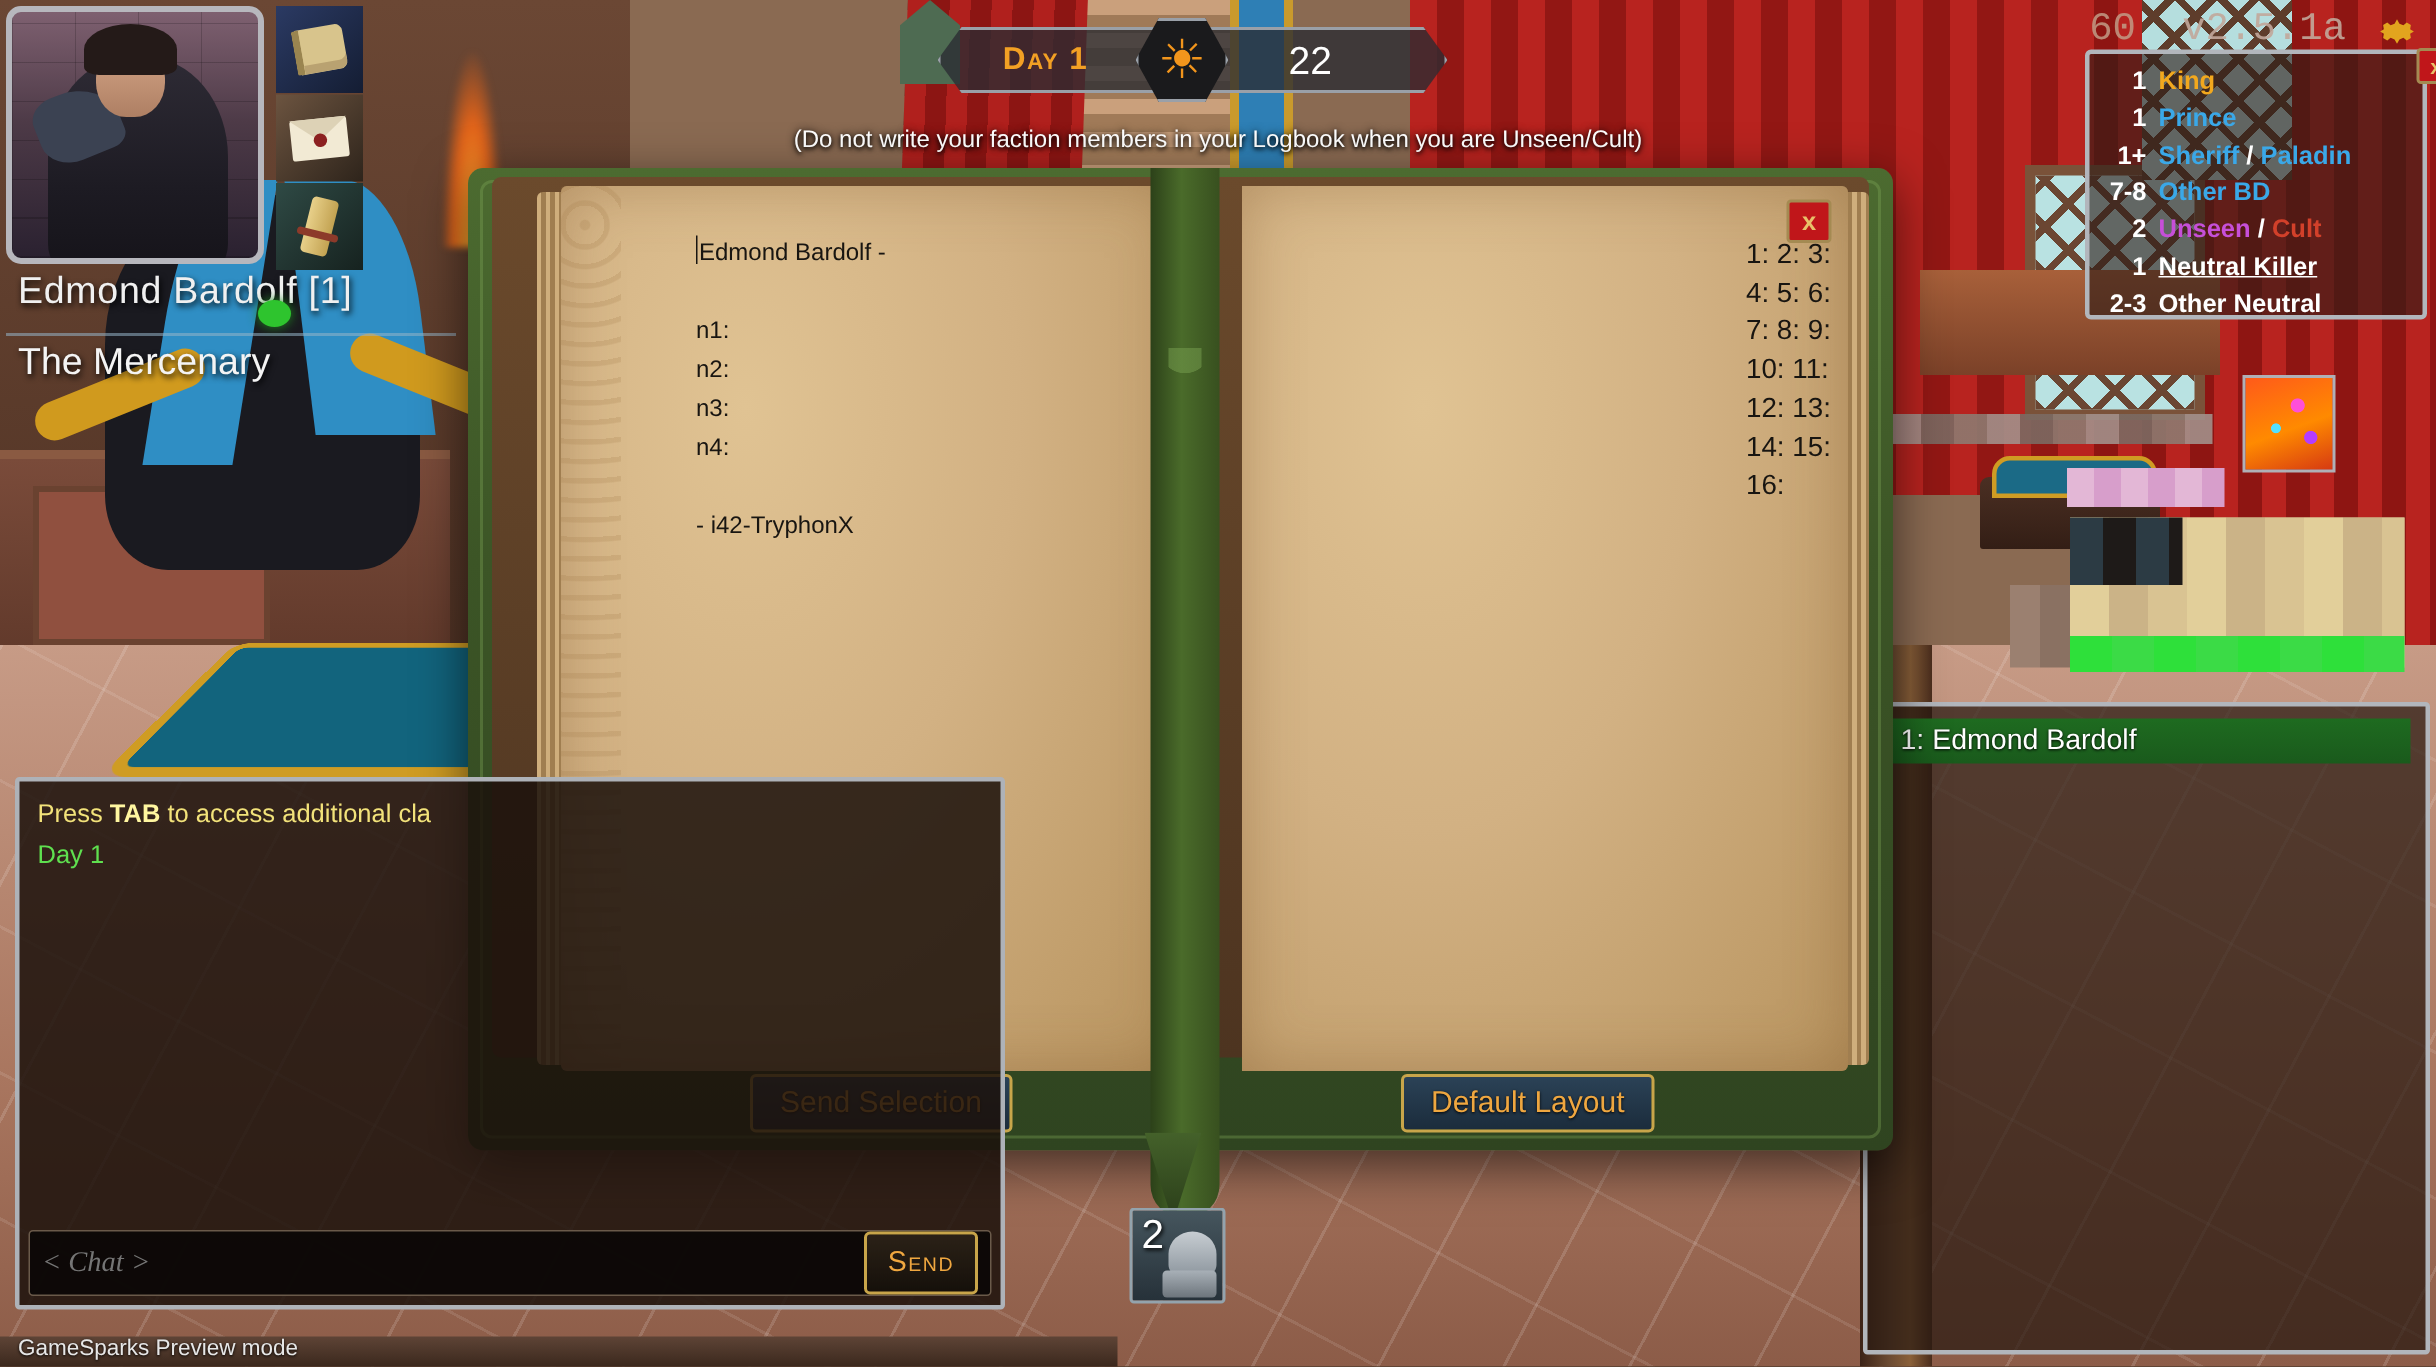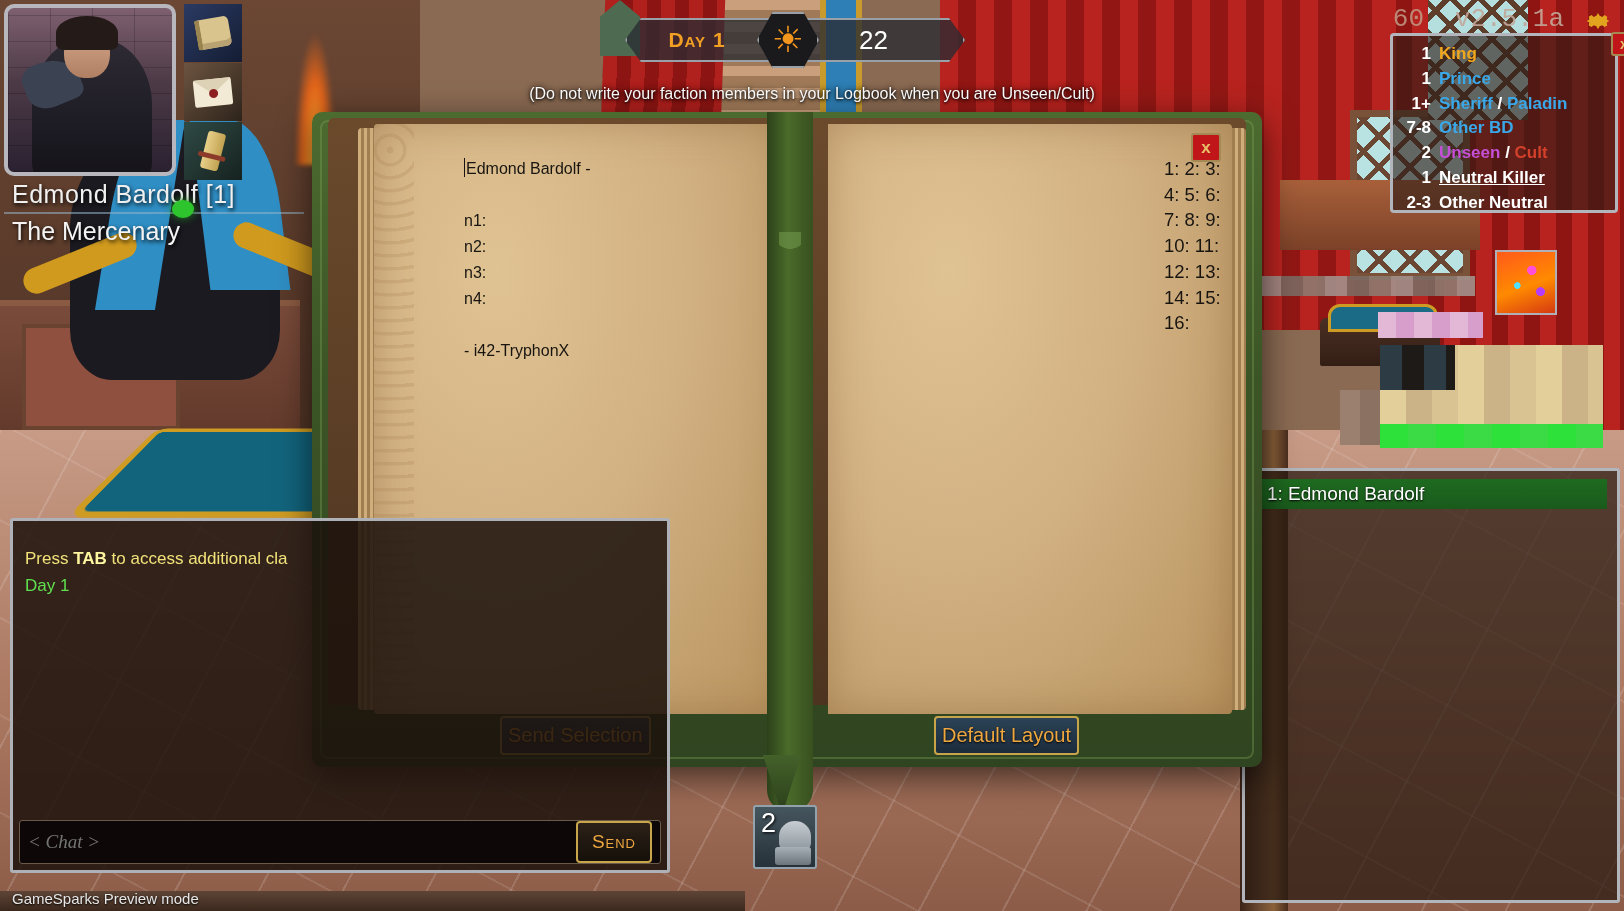--- a/index.html
+++ b/index.html
@@ -223,21 +223,21 @@
   }
   .ico-scroll:after {
     content:""; position:absolute; left:-5px; top: 22px; width: 28px; height: 5px;
     background:#8c3a2a; border-radius:3px;
   }
   .pc-name {
     margin-top: 4px; padding-left: 8px;
     color: #f0f0f0; font-size: 25px; letter-spacing: .5px;
     text-shadow: 1px 2px 4px #000;
     border-bottom: 2px solid rgba(150,180,200,.55);
-    padding-bottom: 3px; width: 300px;
+    padding-bottom: 13px; width: 300px;
   }
   .pc-role {
     padding-left: 8px; margin-top: 3px;
     color: #f4f4f4; font-size: 25px; text-shadow: 1px 2px 4px #000;
   }
   .pc-dot {
     position: absolute; left: 168px; top: 196px;
     width: 22px; height: 18px; background: #2ec42e; border-radius: 50%;
     box-shadow: 0 0 8px #1f8a1f;
   }
@@ -391,21 +391,21 @@
     position: absolute; left: 863px; top: 15px; width: 30px; height: 29px;
     background: #c0161a; border: 2px solid #a48a52; border-radius: 3px;
     color: #e8c06a; font-size: 17px; font-weight: bold;
     display: flex; align-items: center; justify-content: center; cursor: pointer;
     z-index: 5;
   }
   .bk-btn {
     position: absolute; bottom: 12px;
     background: linear-gradient(#2b4256,#1b2c3c);
     border: 2px solid #c8a54a; border-radius: 4px;
-    color: #efa740; font-size: 20px; padding: 6px 6px; cursor: pointer;
+    color: #efa740; font-size: 20px; padding: 6px 18px; cursor: pointer;
     text-shadow: 0 1px 2px #000;
   }
   .bk-send { left: 188px; }
   .bk-layout { left: 622px; }
 
   
   .item-slot {
     position: absolute; left: 753px; top: 805px; width: 64px; height: 64px;
     background: linear-gradient(#46565e,#263139);
     border: 2px solid #93a3ad; border-radius: 3px;
@@ -425,21 +425,21 @@
     background: linear-gradient(#a8b0b7,#6d757c); border-radius: 3px;
   }
 
   
   .chat {
     position: absolute; left: 10px; top: 518px; width: 660px; height: 355px;
     background: rgba(28,18,12,.86);
     border: 3px solid #aeb2b8; border-radius: 3px;
     display: flex; flex-direction: column;
   }
-  .chat-log { flex: 1; padding: 24px 12px; overflow: hidden; }
+  .chat-log { flex: 1; padding: 8px 12px; overflow: hidden; }
   .chat-line { font-size: 17px; line-height: 27px; white-space: nowrap; }
   .c-yellow { color: #f2e27a; }
   .c-yellow b { color: #fff6a0; }
   .c-green { color: #5fe04f; }
   .chat-bar {
     height: 44px; margin: 0 6px 6px 6px;
     background: rgba(10,7,5,.9);
     border: 1px solid #6a5a4a; border-radius: 3px;
     display: flex; padding: 0 8px;
   }

